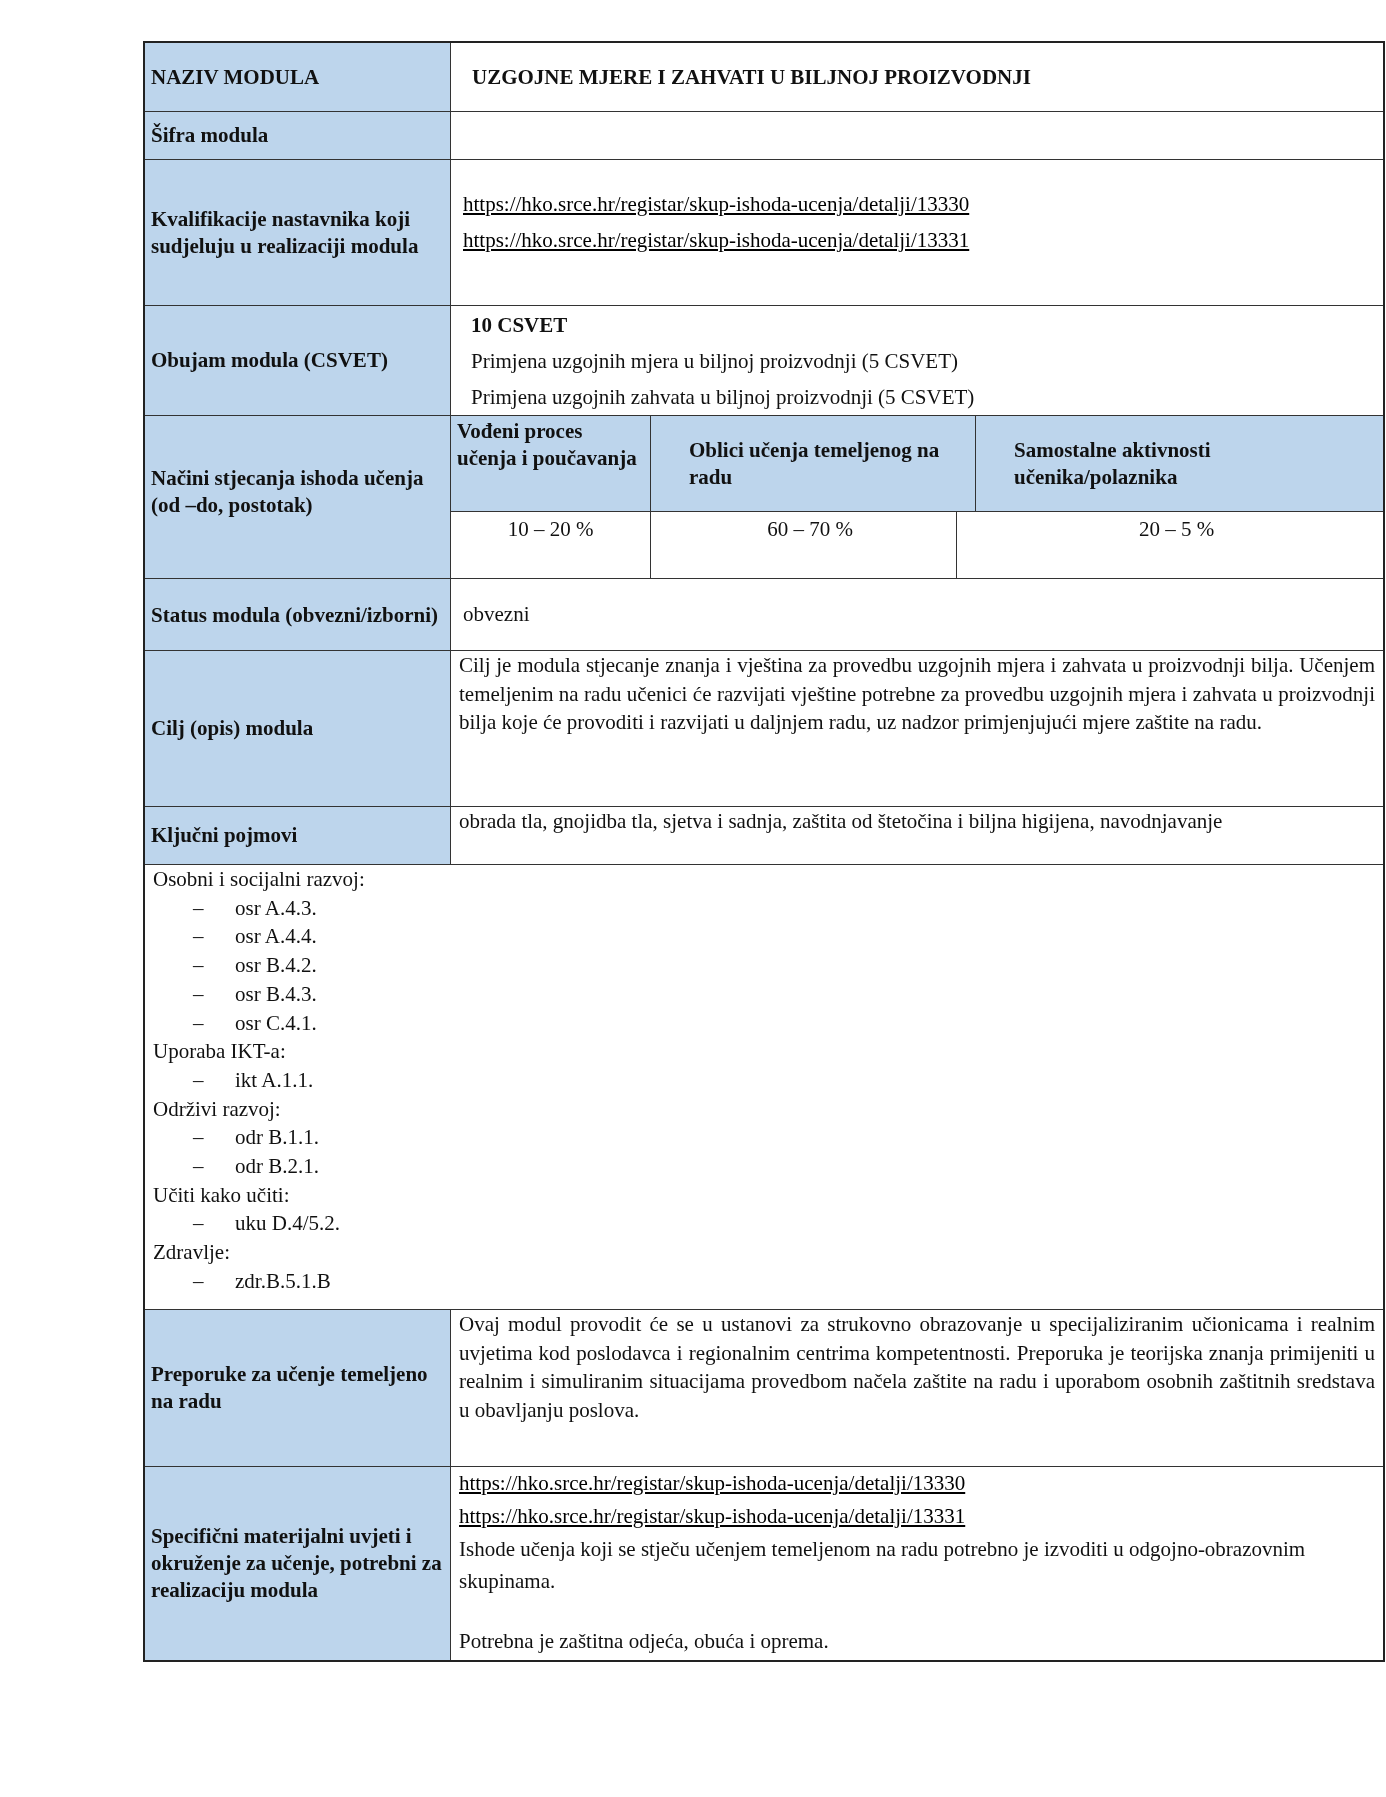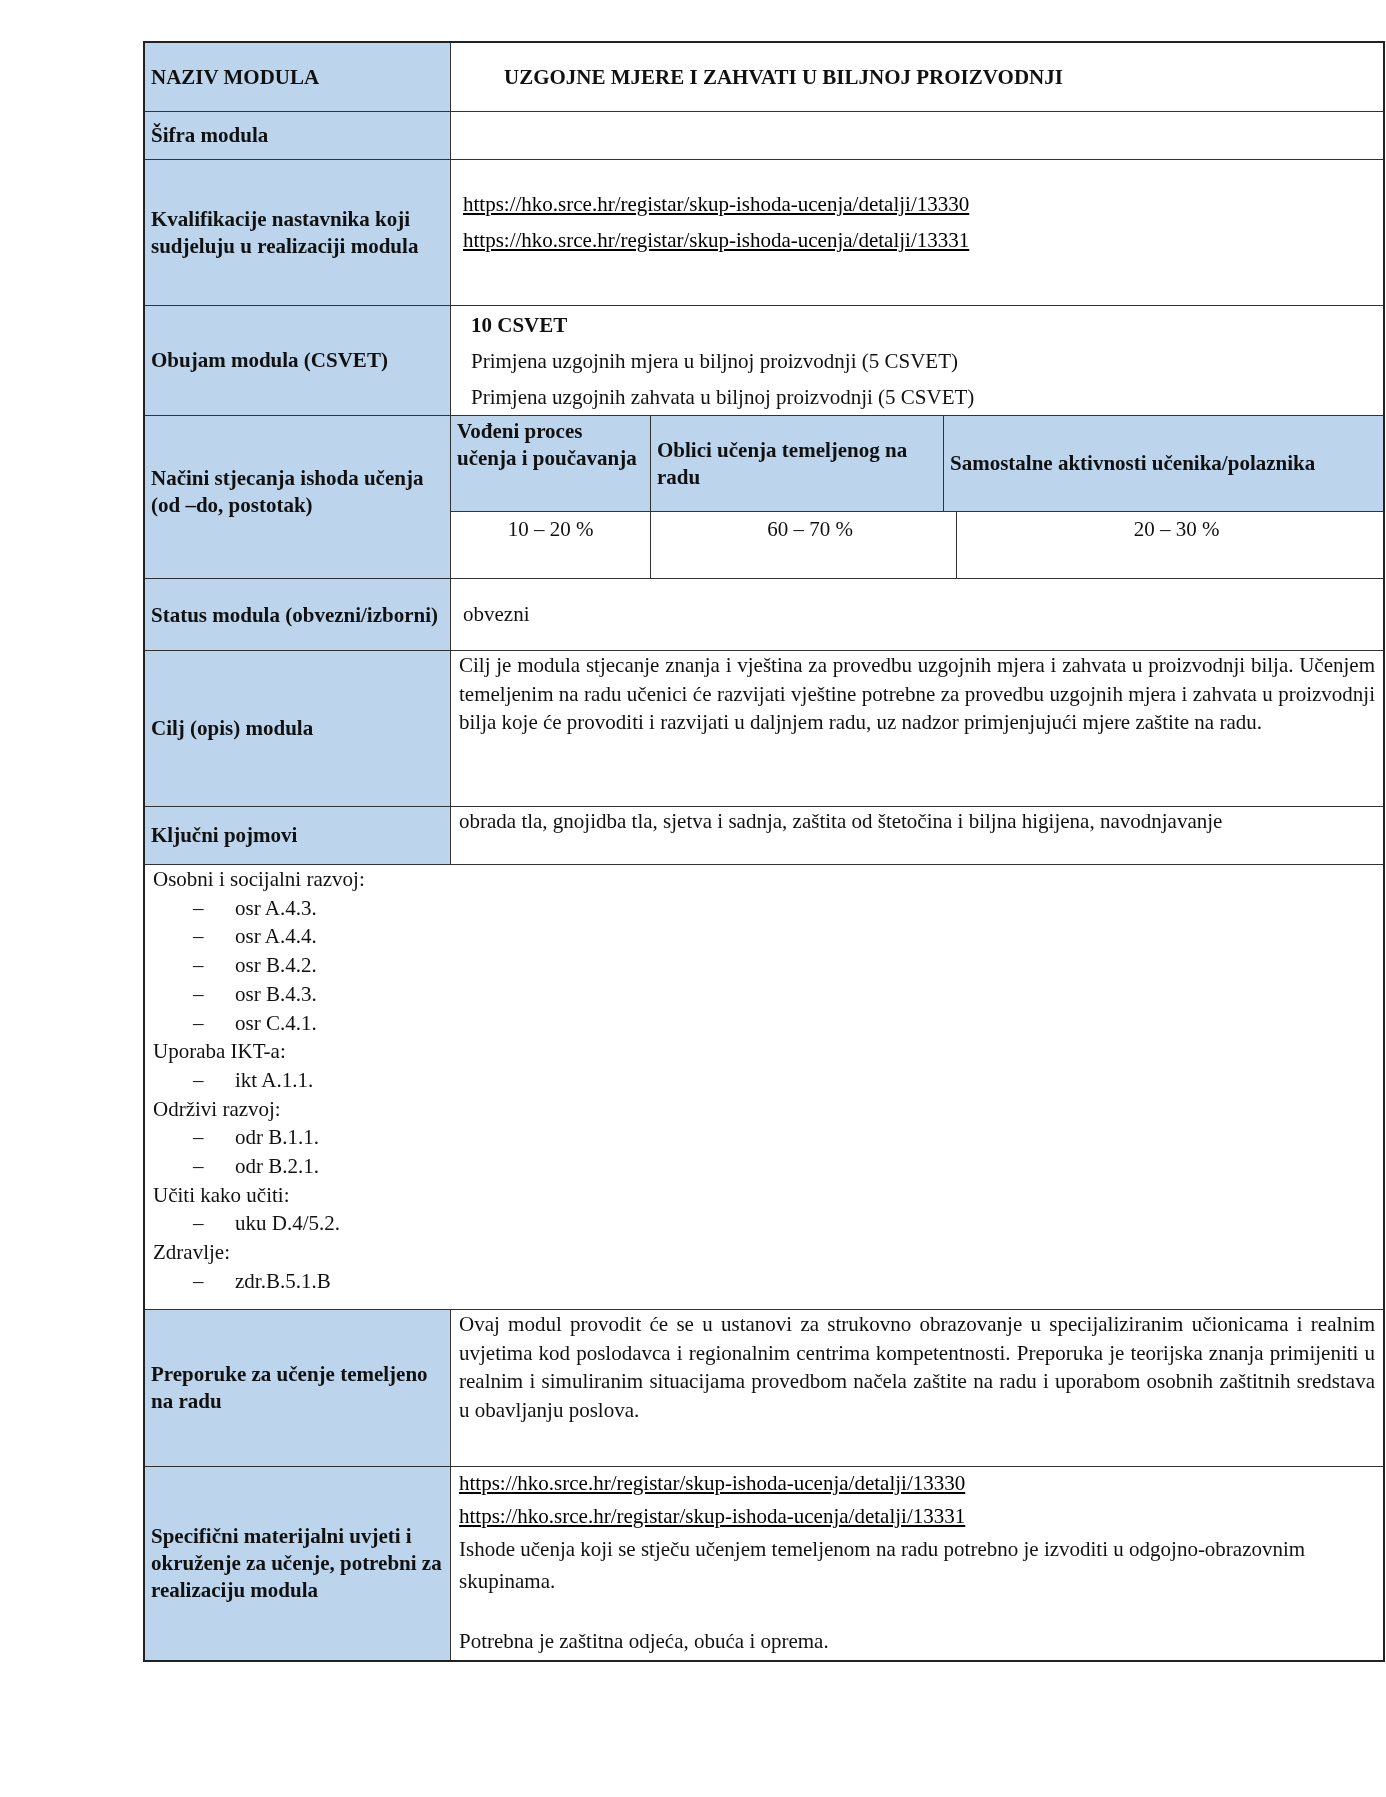--- a/index.html
+++ b/index.html
@@ -4,25 +4,25 @@
 <style>
   html, body { margin: 0; padding: 0; background: #ffffff; }
   body { width: 1386px; height: 1797px; position: relative; font-family: "Liberation Serif", "DejaVu Serif", serif; color: #111; }
   .tbl { position: absolute; left: 143px; top: 41px; width: 1242px; border: 2px solid #222; box-sizing: border-box; }
   .row { display: flex; border-top: 1.5px solid #333; box-sizing: border-box; }
   .row:first-child { border-top: none; }
   .lab { width: 306px; flex: 0 0 306px; background: #bdd5ec; border-right: 1.5px solid #333; box-sizing: border-box;
          padding: 0 6px 0 6px; display: flex; align-items: center; font-weight: bold; font-size: 21px; line-height: 27px; }
   .val { flex: 1; box-sizing: border-box; padding: 0 6px 0 8px; font-size: 21px; line-height: 29px; display: flex; flex-direction: column; justify-content: center; }
   .val.top { justify-content: flex-start; padding-left: 8px; }
-  .title-val { font-weight: bold; font-size: 21px; padding-left: 21px; margin-left: 32px; }
+  .title-val { font-weight: bold; font-size: 21px; padding-left: 21px; }
   a.lnk { color: #000000; text-decoration: underline; }
   .just { text-align: justify; text-align-last: left; line-height: 28.6px; }
   .sub { display: flex; flex-direction: column; flex: 1; }
-  .sub-head { display: flex; height: 96px; background: #bdd5ec; border-bottom: 1.5px solid #333; box-sizing: border-box; }
+  .sub-head { display: flex; height: 96px; background: #bdd5ec; border-bottom: 1.5px solid #333; box-sizing: border-box; gap: 32px; }
   .sub-body { display: flex; flex: 1; gap: 13px; }
   .sc1 { width: 200px; flex: 0 0 200px; border-right: 1.5px solid #333; box-sizing: border-box; }
   .sc2 { width: 293px; flex: 0 0 293px; border-right: 1.5px solid #333; box-sizing: border-box; }
   .sc3 { flex: 1; box-sizing: border-box; }
   .sub-head > div { font-weight: bold; font-size: 21px; line-height: 27px; padding: 2px 6px; display: flex; align-items: center; }
   .sub-head > .sc1 { align-items: flex-start; }
   .sub-body > div { font-size: 21px; text-align: center; padding-top: 4px; line-height: 27px; }
   .grp { line-height: 28.7px; }
   .item { display: flex; line-height: 28.7px; }
   .item .dash { width: 82px; flex: 0 0 82px; text-align: left; padding-left: 40px; box-sizing: border-box; }
@@ -63,21 +63,21 @@
     <div class="lab" style="padding-bottom:10px">Načini stjecanja ishoda učenja (od –do, postotak)</div>
     <div class="sub">
       <div class="sub-head">
         <div class="sc1">Vođeni proces učenja i poučavanja</div>
         <div class="sc2">Oblici učenja temeljenog na radu</div>
         <div class="sc3">Samostalne aktivnosti učenika/polaznika</div>
       </div>
       <div class="sub-body">
         <div class="sc1">10 – 20 %</div>
         <div class="sc2">60 – 70 %</div>
-        <div class="sc3">20 – 30 %</div>
+        <div class="sc3">20 – 5 %</div>
       </div>
     </div>
   </div>
 
   <div class="row" style="height:72px">
     <div class="lab" style="line-height:34px; align-items:center">Status modula (obvezni/izborni)</div>
     <div class="val" style="padding-left:12px">obvezni</div>
   </div>
 
   <div class="row" style="height:156px">

